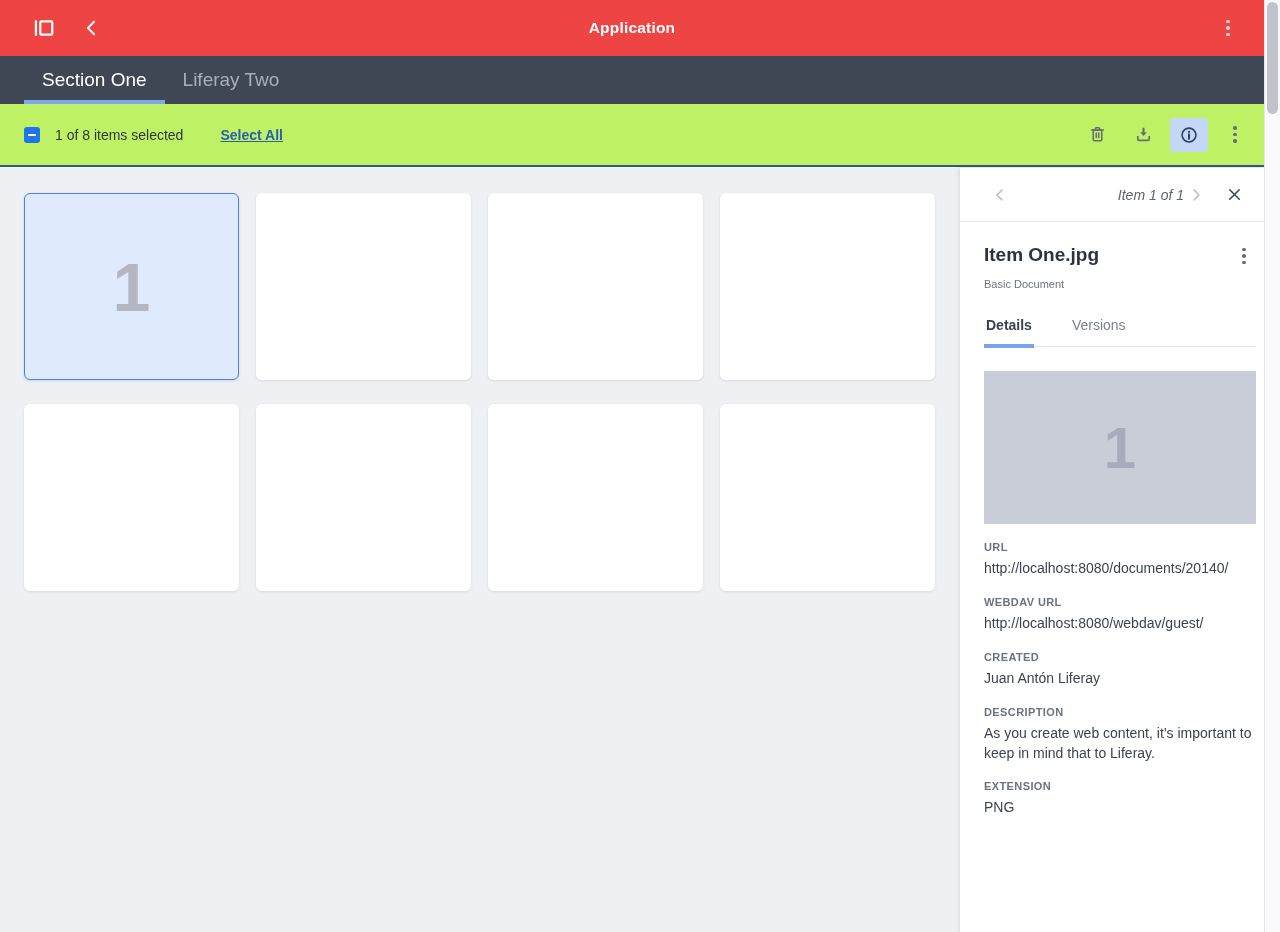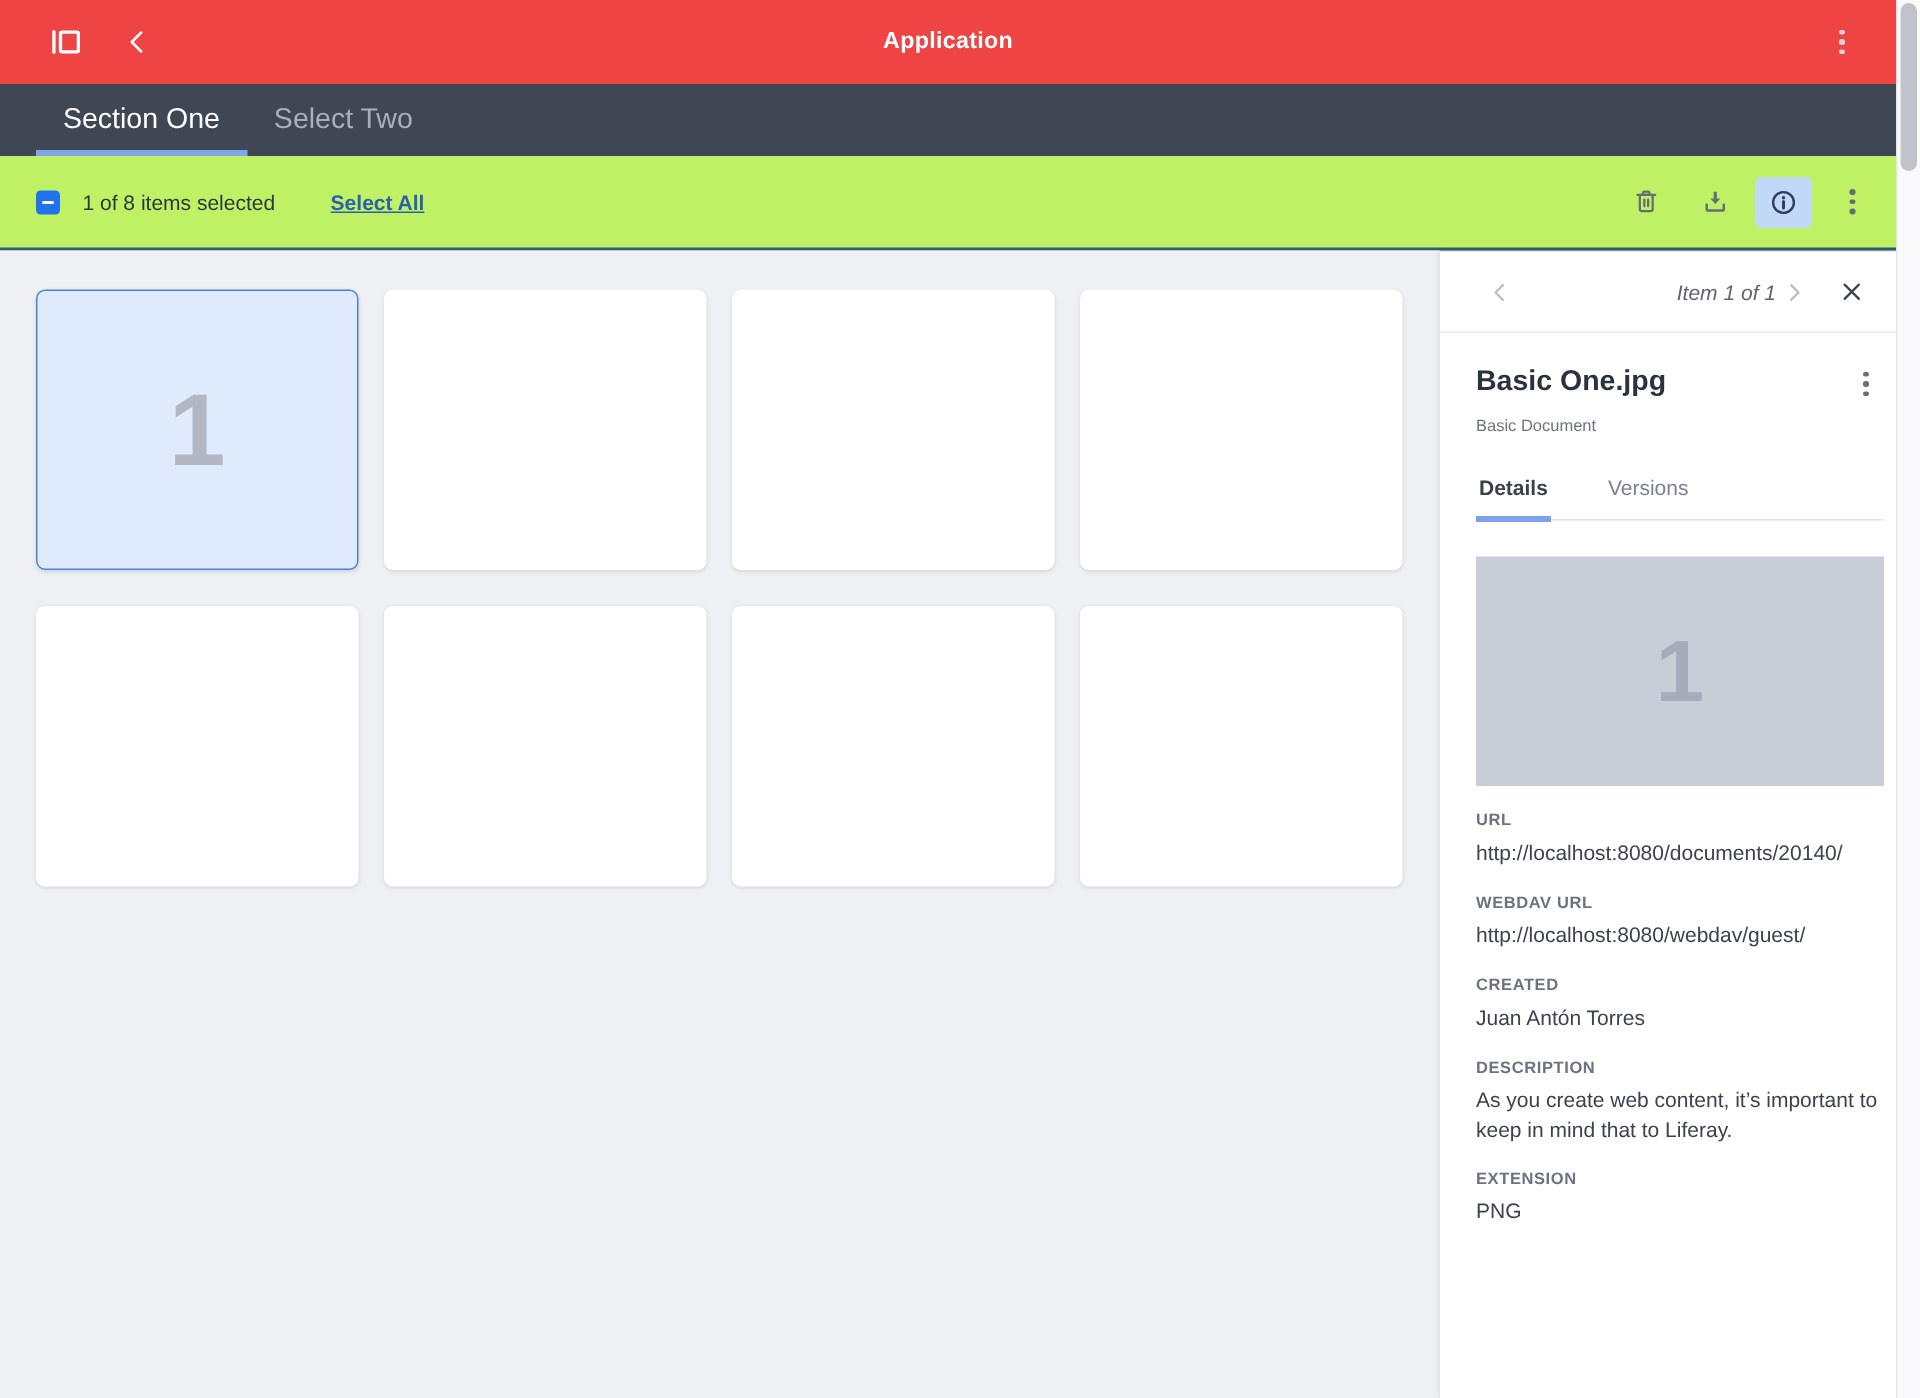--- a/index.html
+++ b/index.html
@@ -153,21 +153,21 @@
     <span class="kebab">
         <i></i>
         <i></i>
         <i></i>
       </span>
   </div>
 </div>
 
 <div class="tabsbar">
   <div class="tab active">Section One</div>
-  <div class="tab">Select Two</div>
+  <div class="tab">Liferay Two</div>
 </div>
 
 <div class="toolbar">
   <div class="checkbox">
     <span class="minus"></span>
   </div>
   <span class="sel-text">1 of 8 items selected</span>
   <a class="select-all">Select All</a>
   <div class="tb-spacer"></div>
 
@@ -244,21 +244,21 @@
       <span>
         <svg width="19" height="19" viewBox="0 0 24 24" fill="none">
           <path d="M6 6 L18 18 M18 6 L6 18" stroke="#3b4250" stroke-width="1.9" stroke-linecap="round"></path>
         </svg>
       </span>
     </div>
   </div>
 
   <div class="panel-body">
     <div class="doc-title-row">
-      <div class="doc-title">Basic One.jpg</div>
+      <div class="doc-title">Item One.jpg</div>
       <div class="doc-kebab">
         <span class="kebab dark">
             <i></i>
             <i></i>
             <i></i>
           </span>
       </div>
     </div>
     <div class="doc-subtitle">Basic Document</div>
 
@@ -275,21 +275,21 @@
       <div class="field">
         <div class="field-label">URL</div>
         <div class="field-value">http://localhost:8080/documents/20140/</div>
       </div>
       <div class="field">
         <div class="field-label">WEBDAV URL</div>
         <div class="field-value">http://localhost:8080/webdav/guest/</div>
       </div>
       <div class="field">
         <div class="field-label">CREATED</div>
-        <div class="field-value">Juan Antón Torres</div>
+        <div class="field-value">Juan Antón Liferay</div>
       </div>
       <div class="field">
         <div class="field-label">DESCRIPTION</div>
         <div class="field-value">As you create web content, it’s important to keep in mind that to Liferay.</div>
       </div>
       <div class="field">
         <div class="field-label">EXTENSION</div>
         <div class="field-value">PNG</div>
       </div>
     </div>

